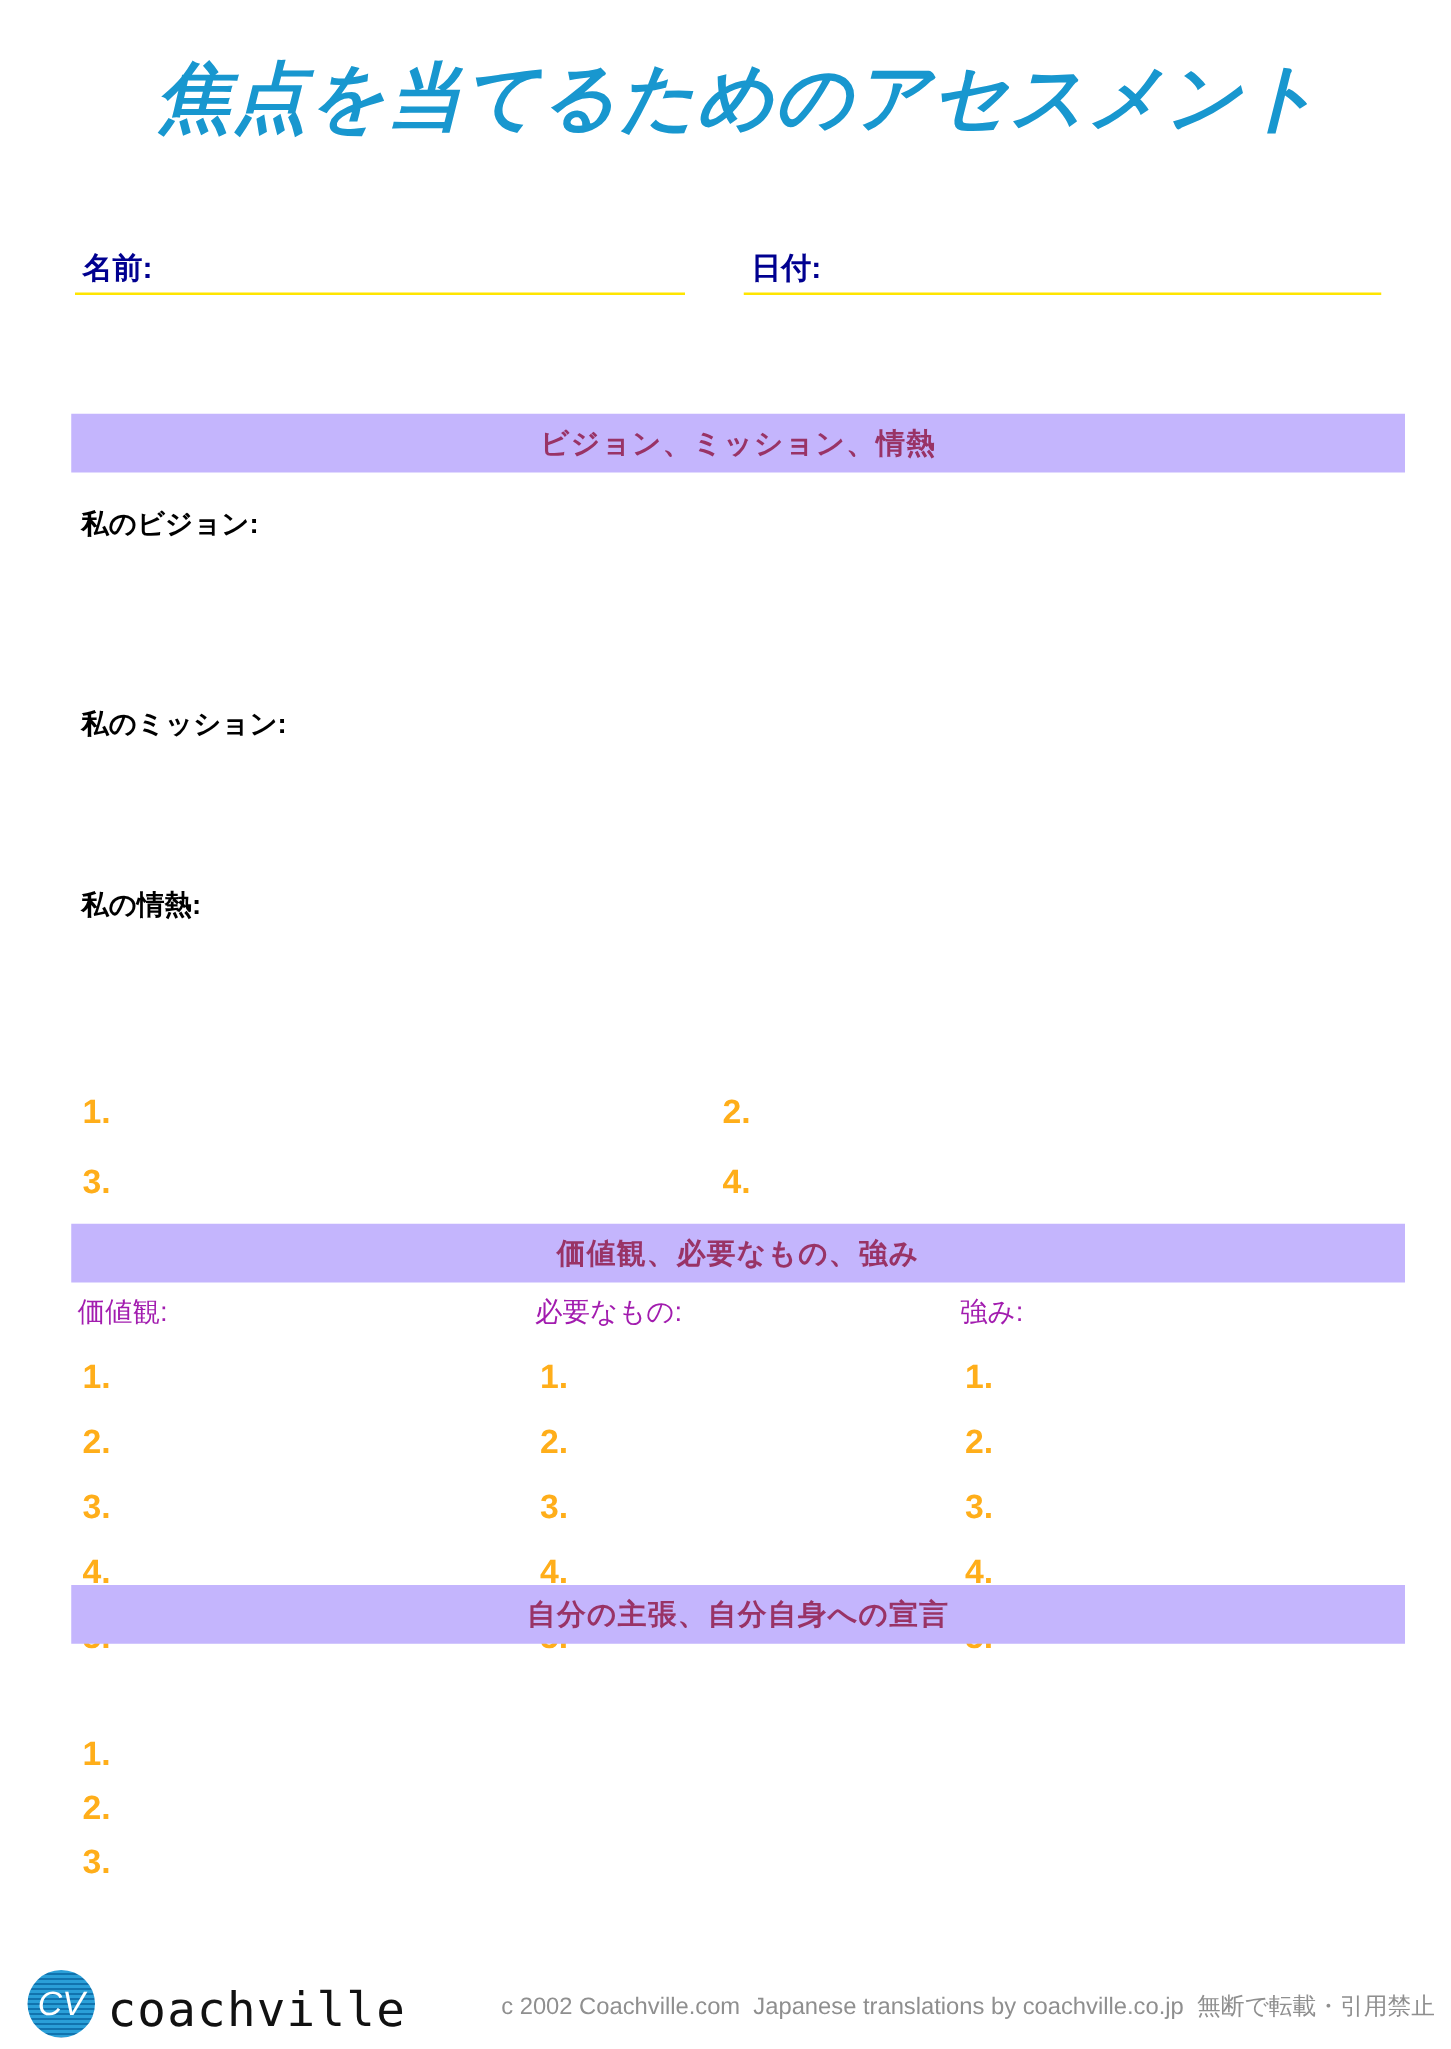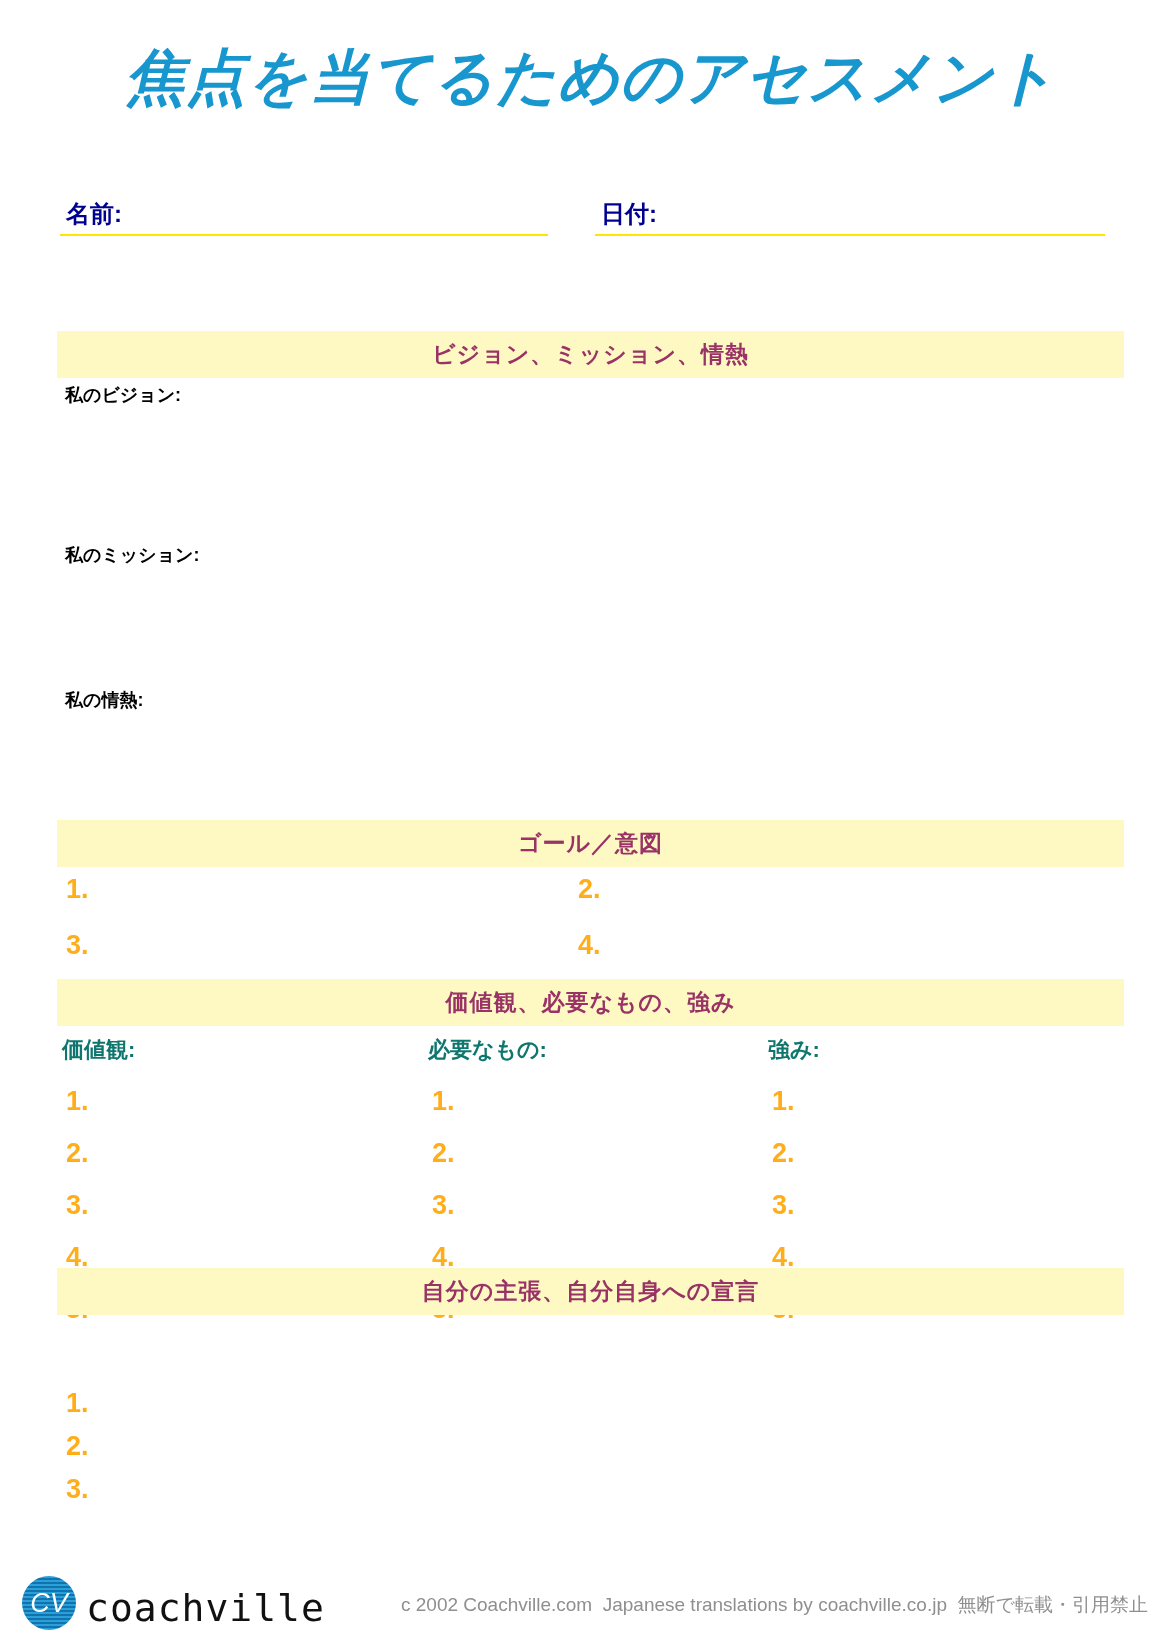--- a/index.html
+++ b/index.html
@@ -53,55 +53,56 @@
     color: #000000;
     letter-spacing: 0.5px;
   }
 
   
   .band {
     position: absolute;
     left: 57px;
     width: 1067px;
     height: 47px;
-    background: #fef9c3;
+    background: #c4b5fd;
     display: flex;
     align-items: center;
     justify-content: center;
   }
   .band span {
     font-size: 23px;
     font-weight: bold;
     color: #993366;
     letter-spacing: 1px;
   }
   .band1 { top: 331px; }
   .band2 { top: 820px; }
   .band3 { top: 979px; }
   .band4 { top: 1268px; }
 
   
   .sublabel {
     position: absolute;
     left: 65px;
-    font-size: 18px;
+    font-size: 22px;
     font-weight: 600;
     color: #000000;
+    margin-top: 21px;
   }
   .l-vision  { top: 383px; }
   .l-mission { top: 543px; }
   .l-passion { top: 688px; }
 
   
   .collabel {
     position: absolute;
     top: 1035px;
     font-size: 22px;
-    font-weight: 700;
-    color: #0f766e;
+    font-weight: 400;
+    color: #a21caf;
     text-align: center;
   }
   .c1 { left: 62px; }
   .c2 { left: 428px; }
   .c3 { left: 768px; }
 
   
   .num {
     position: absolute;
     font-size: 27px;
@@ -173,23 +174,20 @@
   </div>
 
 
   <div class="band band1">
     <span>ビジョン、ミッション、情熱</span>
   </div>
   <div class="sublabel l-vision">私のビジョン:</div>
   <div class="sublabel l-mission">私のミッション:</div>
   <div class="sublabel l-passion">私の情熱:</div>
 
-  <div class="band band2">
-    <span>ゴール／意図</span>
-  </div>
   <div class="num g1">1.</div>
   <div class="num g2">2.</div>
   <div class="num g3">3.</div>
   <div class="num g4">4.</div>
 
   <div class="band band3">
     <span>価値観、必要なもの、強み</span>
   </div>
   <div class="collabel c1">価値観:</div>
   <div class="collabel c2">必要なもの:</div>

